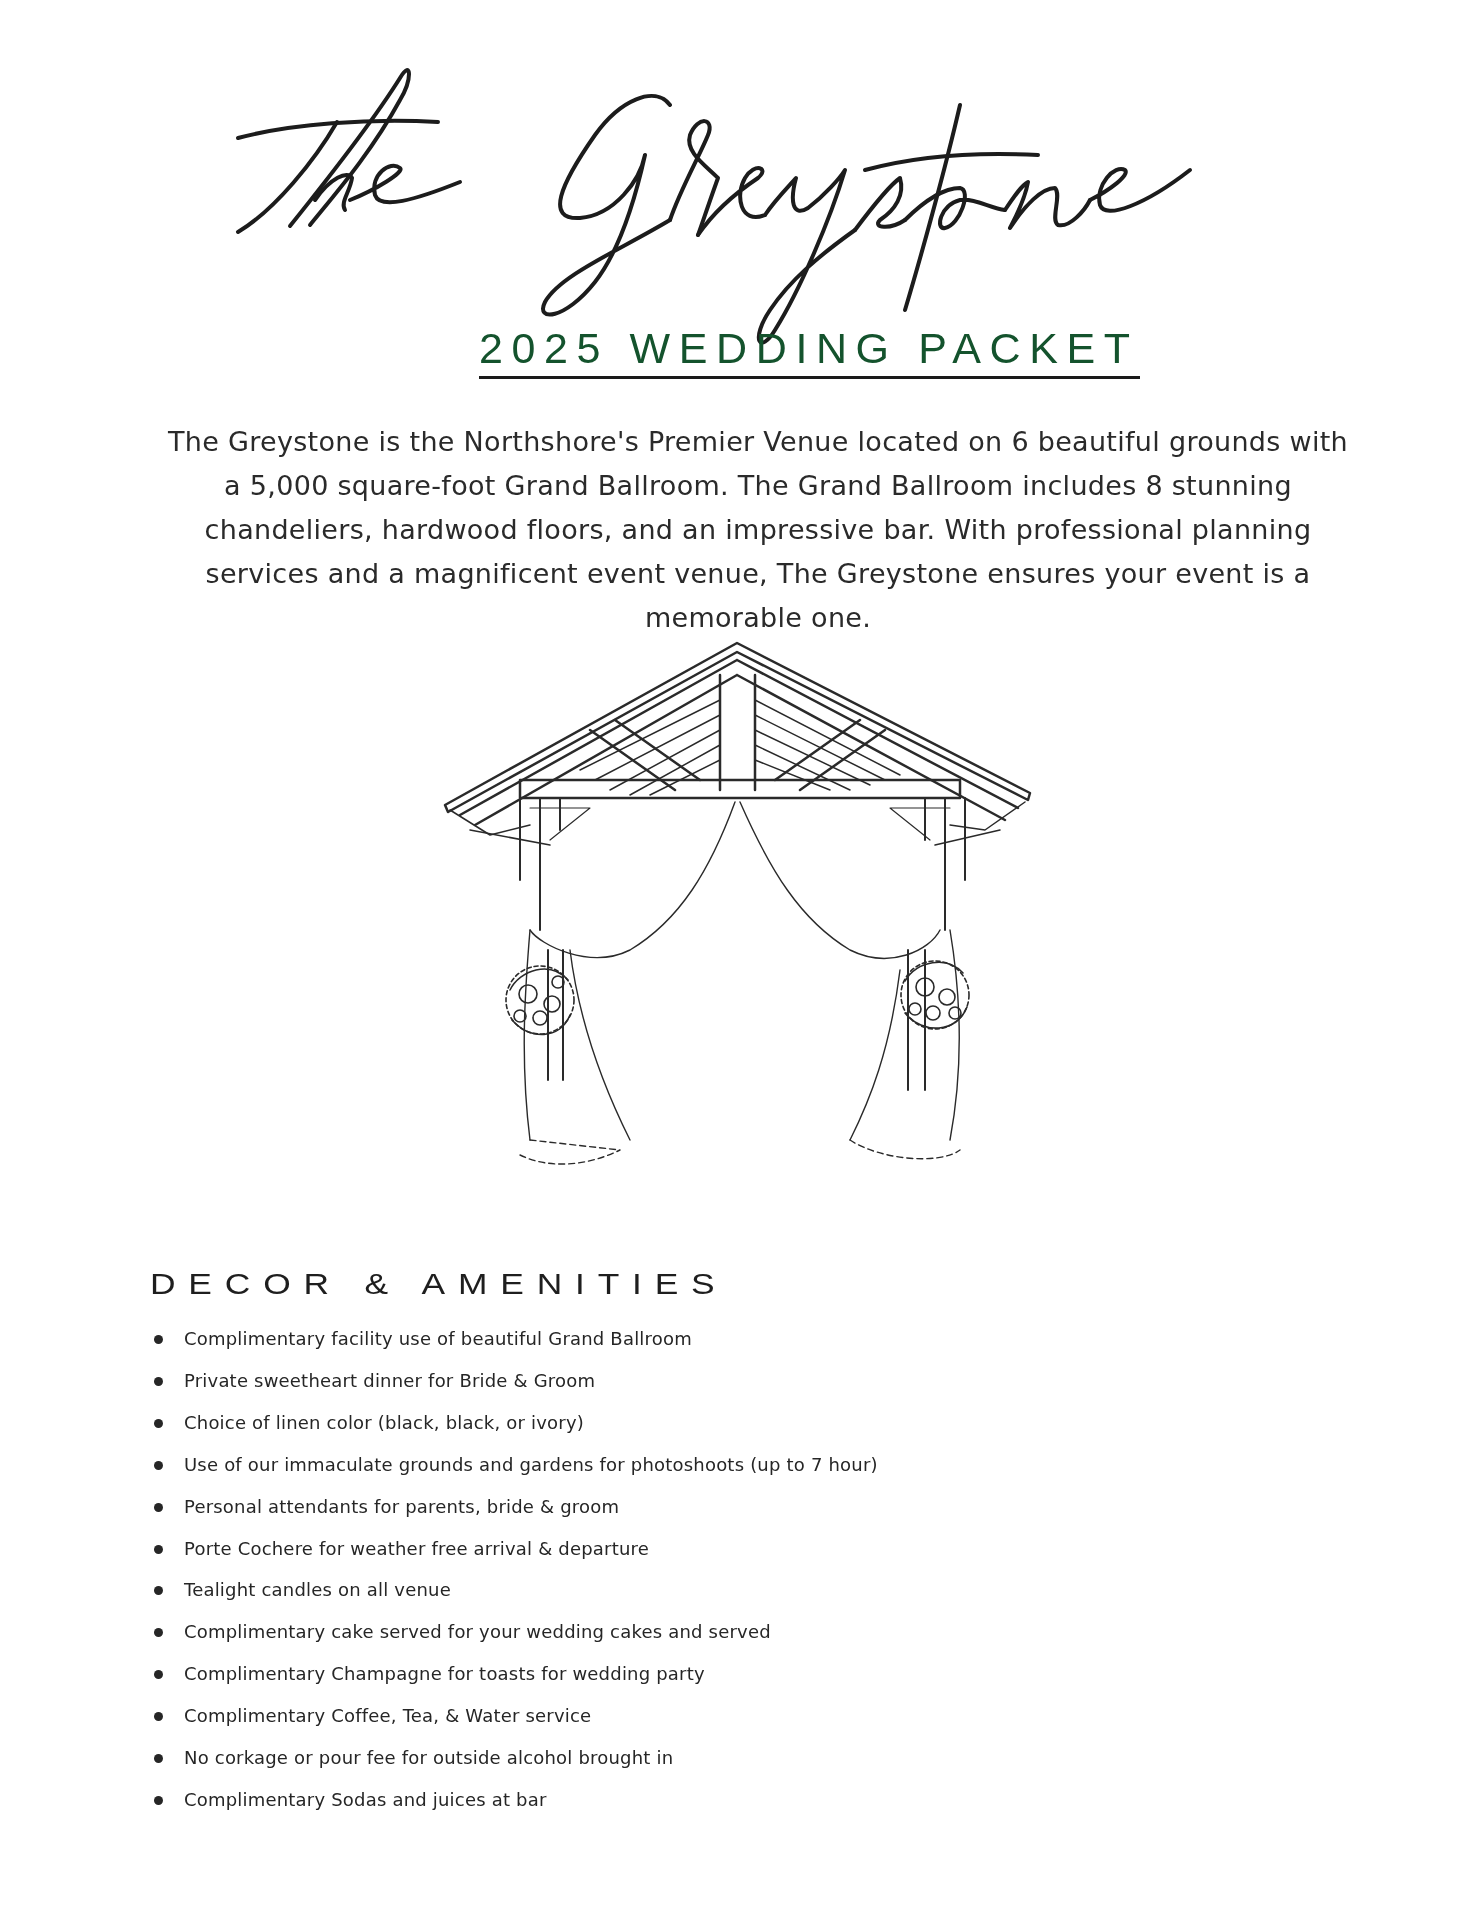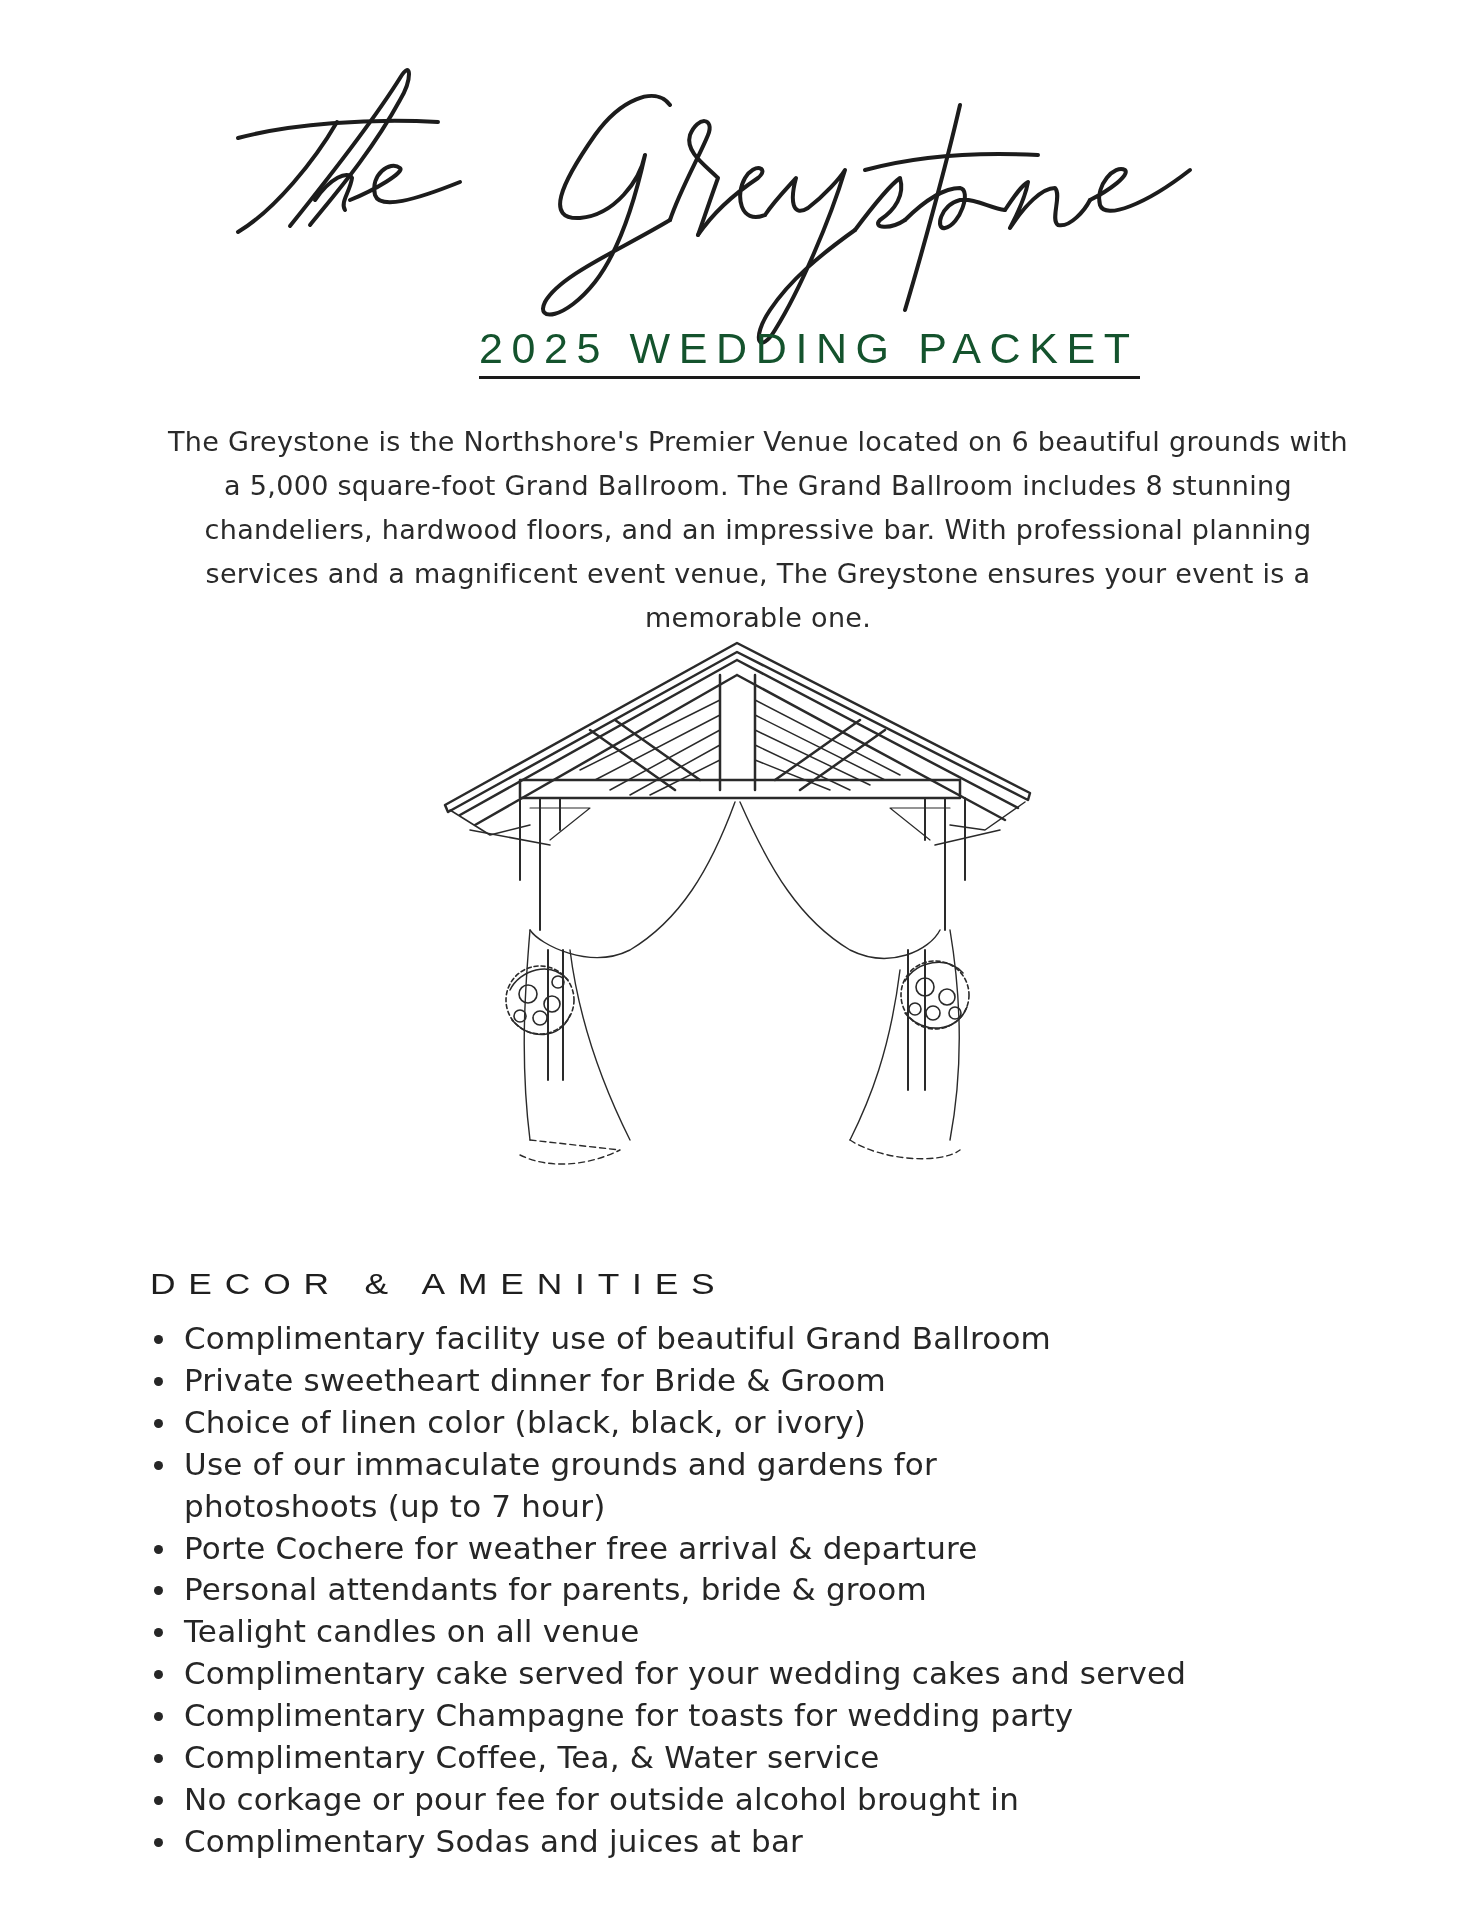--- a/index.html
+++ b/index.html
@@ -42,21 +42,21 @@
     color: #1e1e1e; white-space: nowrap;
     transform: scaleX(1.22); transform-origin: left center;
   }
 
   .amenities {
     position: absolute; left: 150px; top: 1318px; width: 1100px;
     margin: 0; padding: 0; list-style: none;
   }
   .amenities li {
     position: relative; padding-left: 34px;
-    font-size: 31px; line-height: 41.9px; color: #262626; letter-spacing: 0.2px;
+    font-size: 18px; line-height: 41.9px; color: #262626; letter-spacing: 0.2px;
   }
   .amenities li .bullet {
     position: absolute; left: 4px; top: 17px; width: 9px; height: 9px;
     border-radius: 50%; background: #262626;
   }
 </style>
 </head>
 <body>
 
 <div class="script-title">
@@ -159,21 +159,21 @@
   </svg>
 </div>
 
 <div class="section-heading">DECOR &amp; AMENITIES</div>
 
 <ul class="amenities">
   <li><span class="bullet"></span><span>Complimentary facility use of beautiful Grand Ballroom</span></li>
   <li><span class="bullet"></span><span>Private sweetheart dinner for Bride &amp; Groom</span></li>
   <li><span class="bullet"></span><span>Choice of linen color (black, black, or ivory)</span></li>
   <li style="width:860px;"><span class="bullet"></span><span>Use of our immaculate grounds and gardens for photoshoots (up to 7 hour)</span></li>
+  <li><span class="bullet"></span><span>Personal attendants for parents, bride &amp; groom</span></li>
   <li><span class="bullet"></span><span>Porte Cochere for weather free arrival &amp; departure</span></li>
-  <li><span class="bullet"></span><span>Personal attendants for parents, bride &amp; groom</span></li>
   <li><span class="bullet"></span><span>Tealight candles on all venue</span></li>
   <li><span class="bullet"></span><span>Complimentary cake served for your wedding cakes and served</span></li>
   <li><span class="bullet"></span><span>Complimentary Champagne for toasts for wedding party</span></li>
   <li><span class="bullet"></span><span>Complimentary Coffee, Tea, &amp; Water service</span></li>
   <li><span class="bullet"></span><span>No corkage or pour fee for outside alcohol brought in</span></li>
   <li><span class="bullet"></span><span>Complimentary Sodas and juices at bar</span></li>
 </ul>
 
 </body></html>

